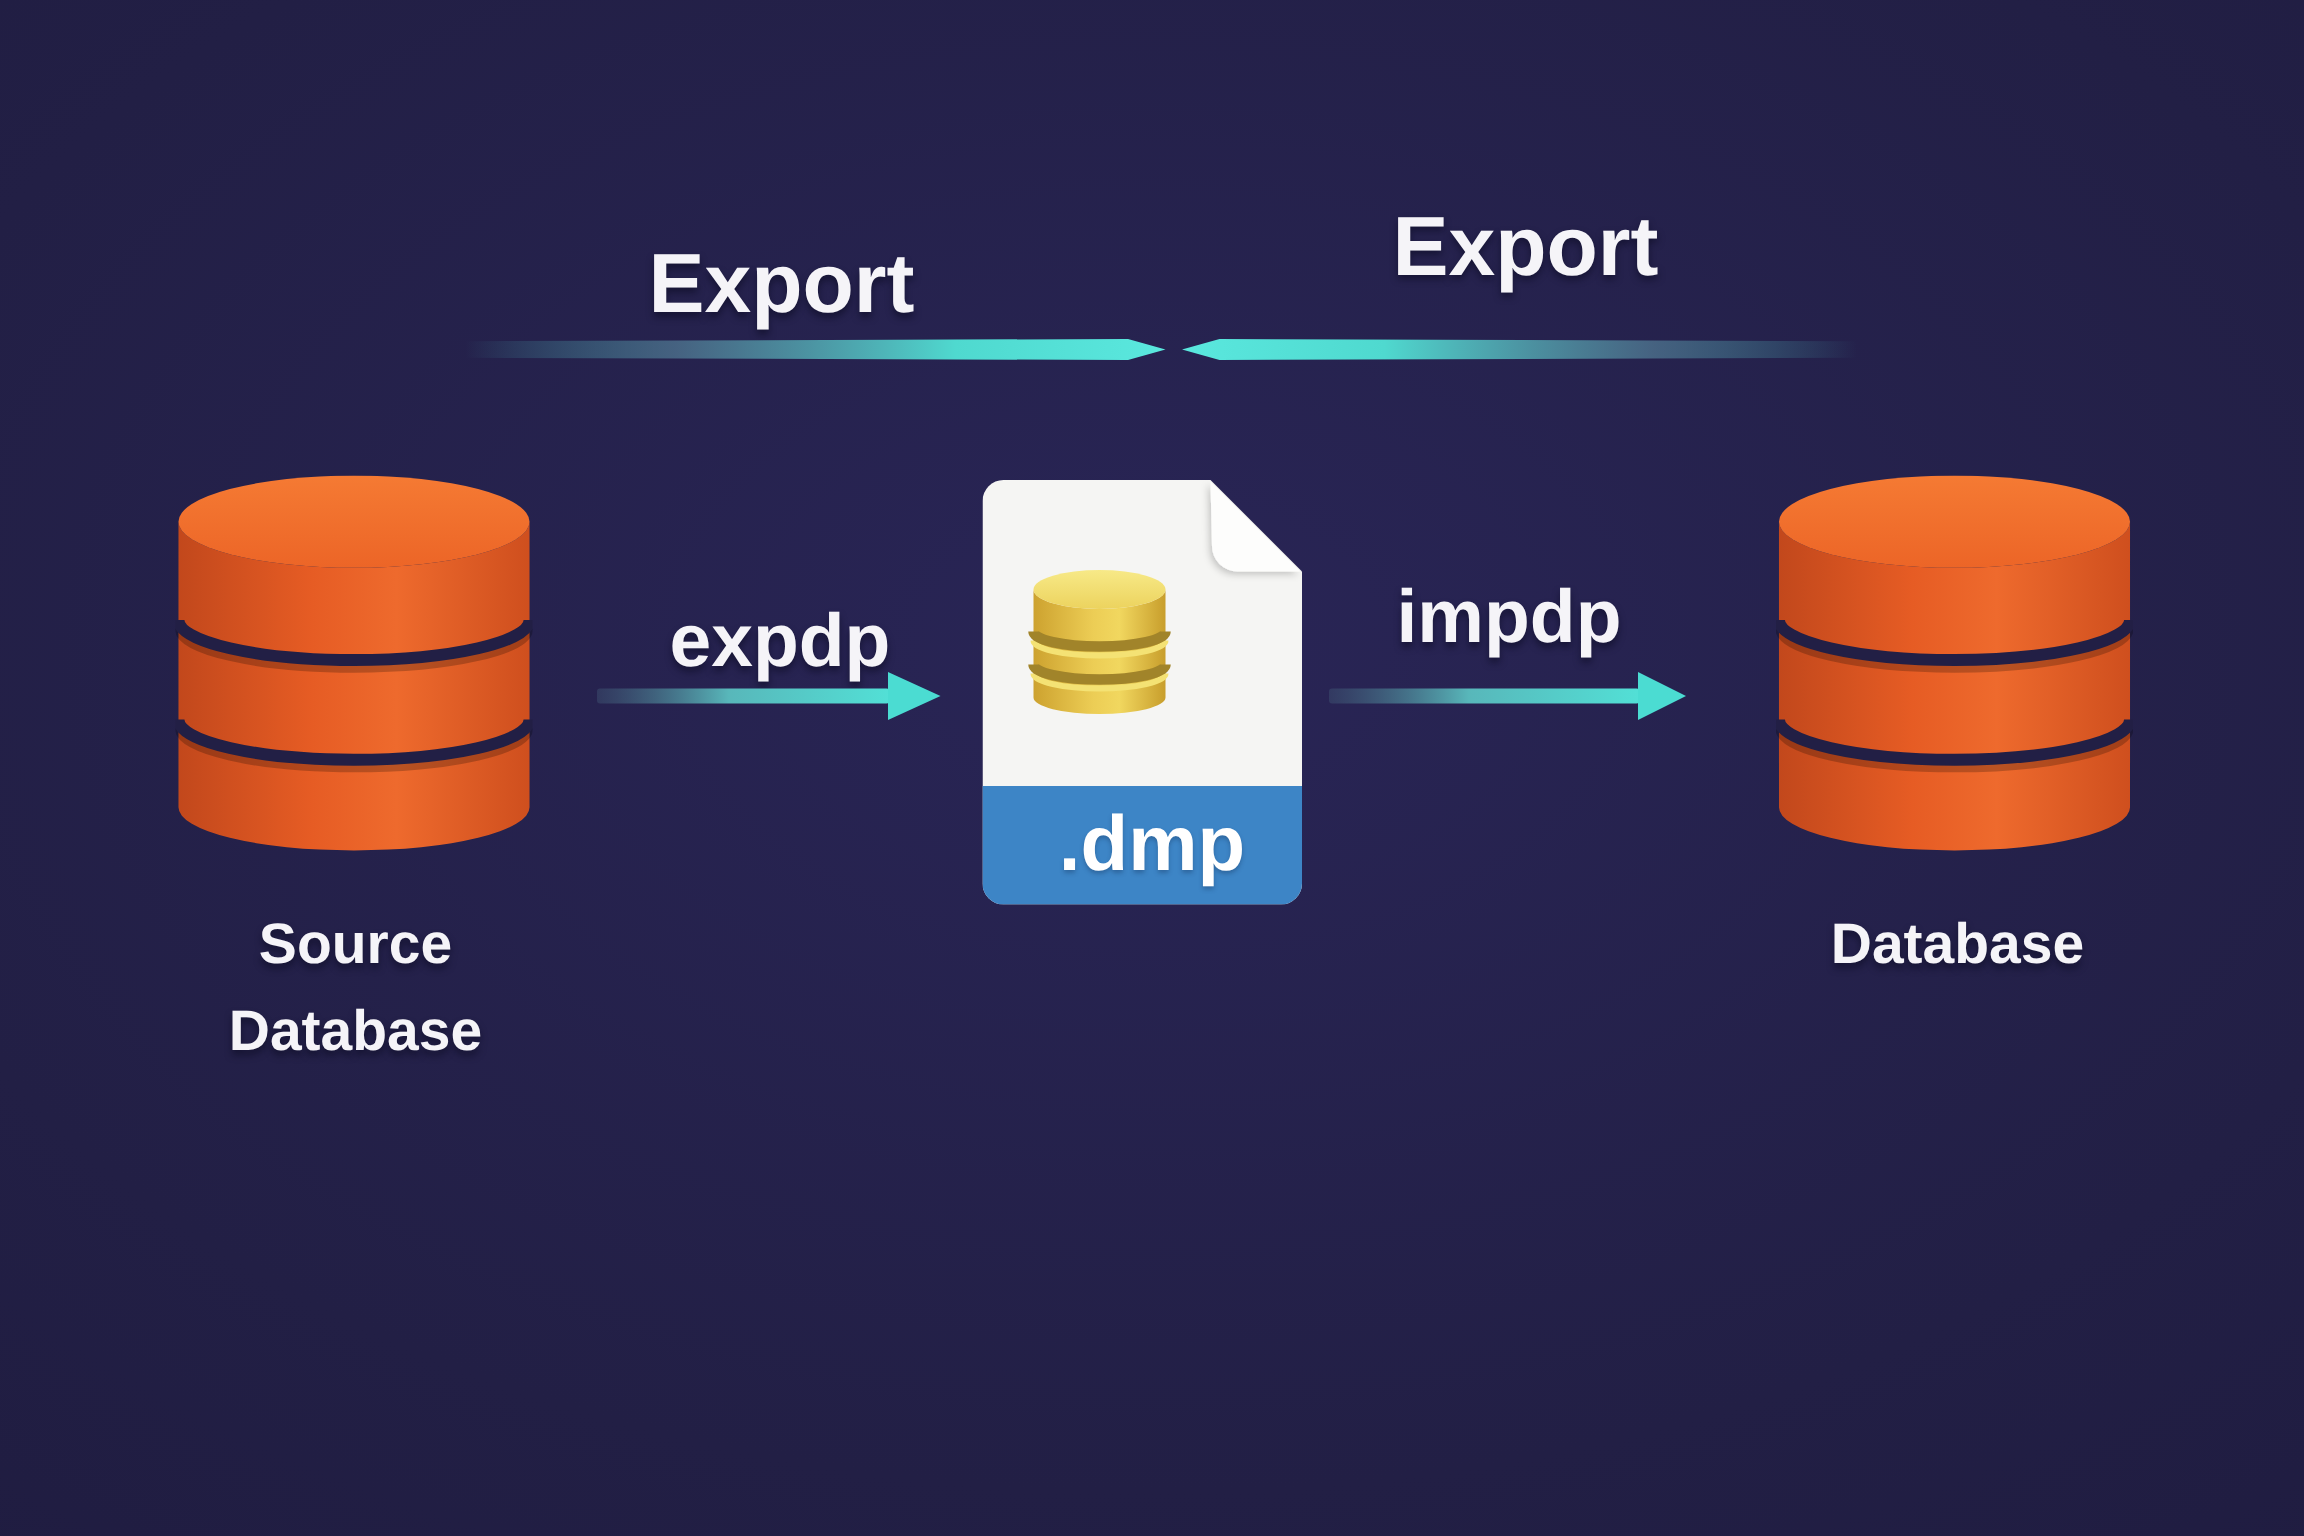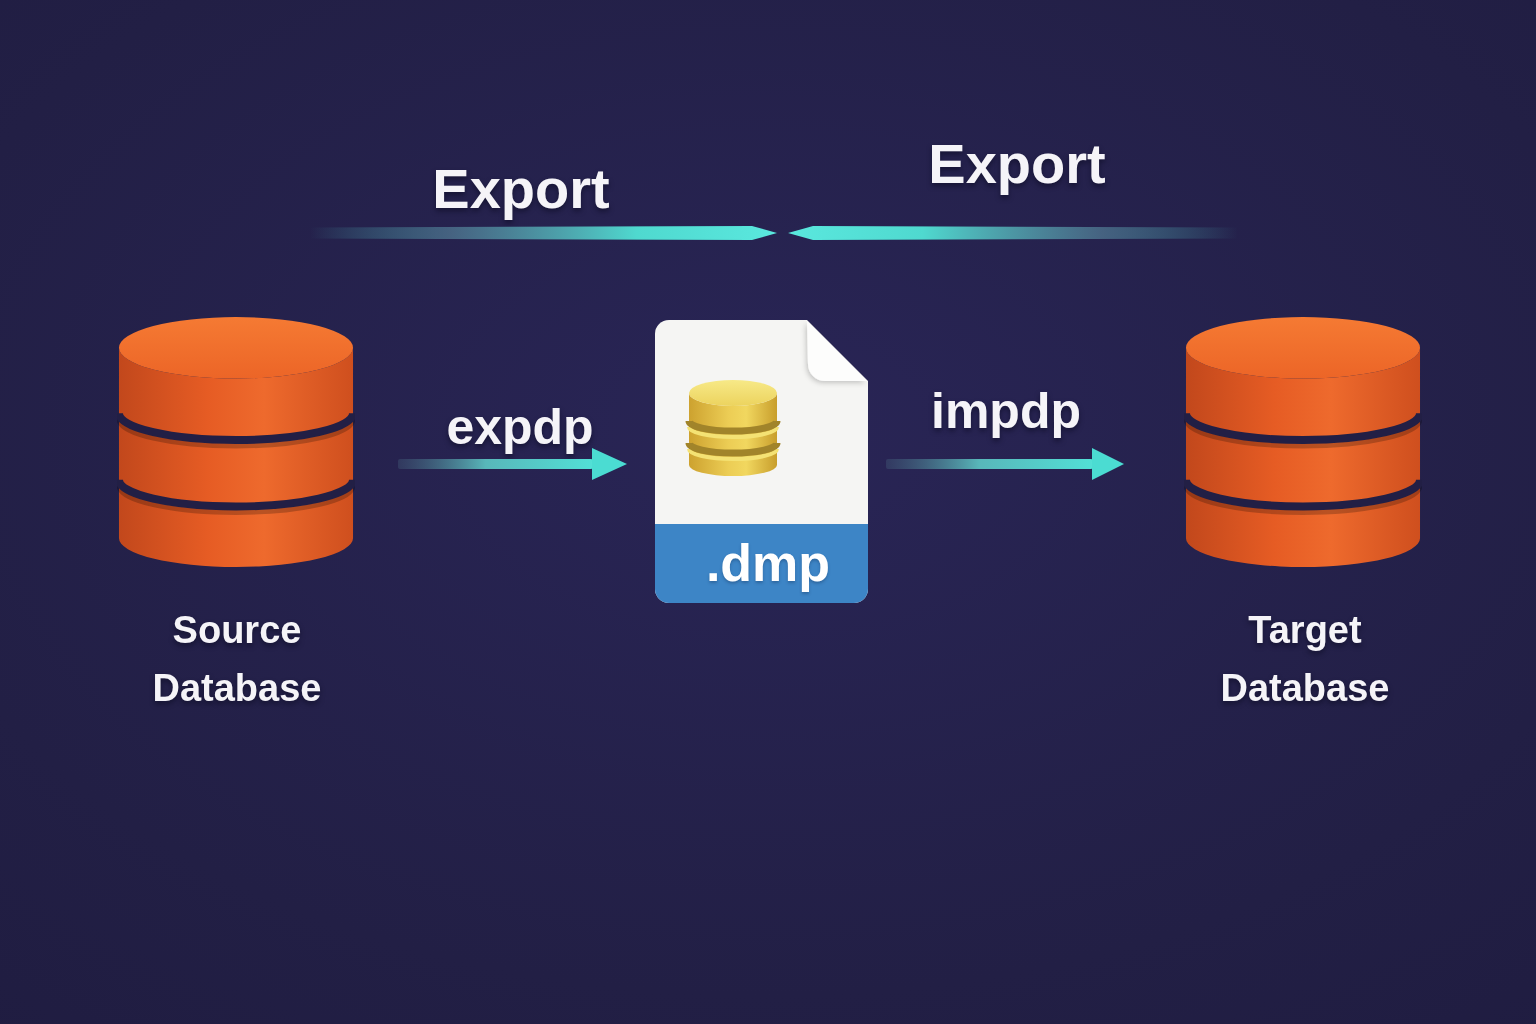--- a/index.html
+++ b/index.html
@@ -153,15 +153,14 @@
 </div>
 
 <div class="abs ext-lbl" style="left:655px;top:532px;">.dmp</div>
 
 <div class="abs lbl db-lbl" style="left:77px;top:601px;">
   <div>Source</div>
   <div>Database</div>
 </div>
 
 <div class="abs lbl db-lbl" style="left:1145px;top:601px;">
-  <div>Target</div>
   <div>Database</div>
 </div>
 
 </body></html>

